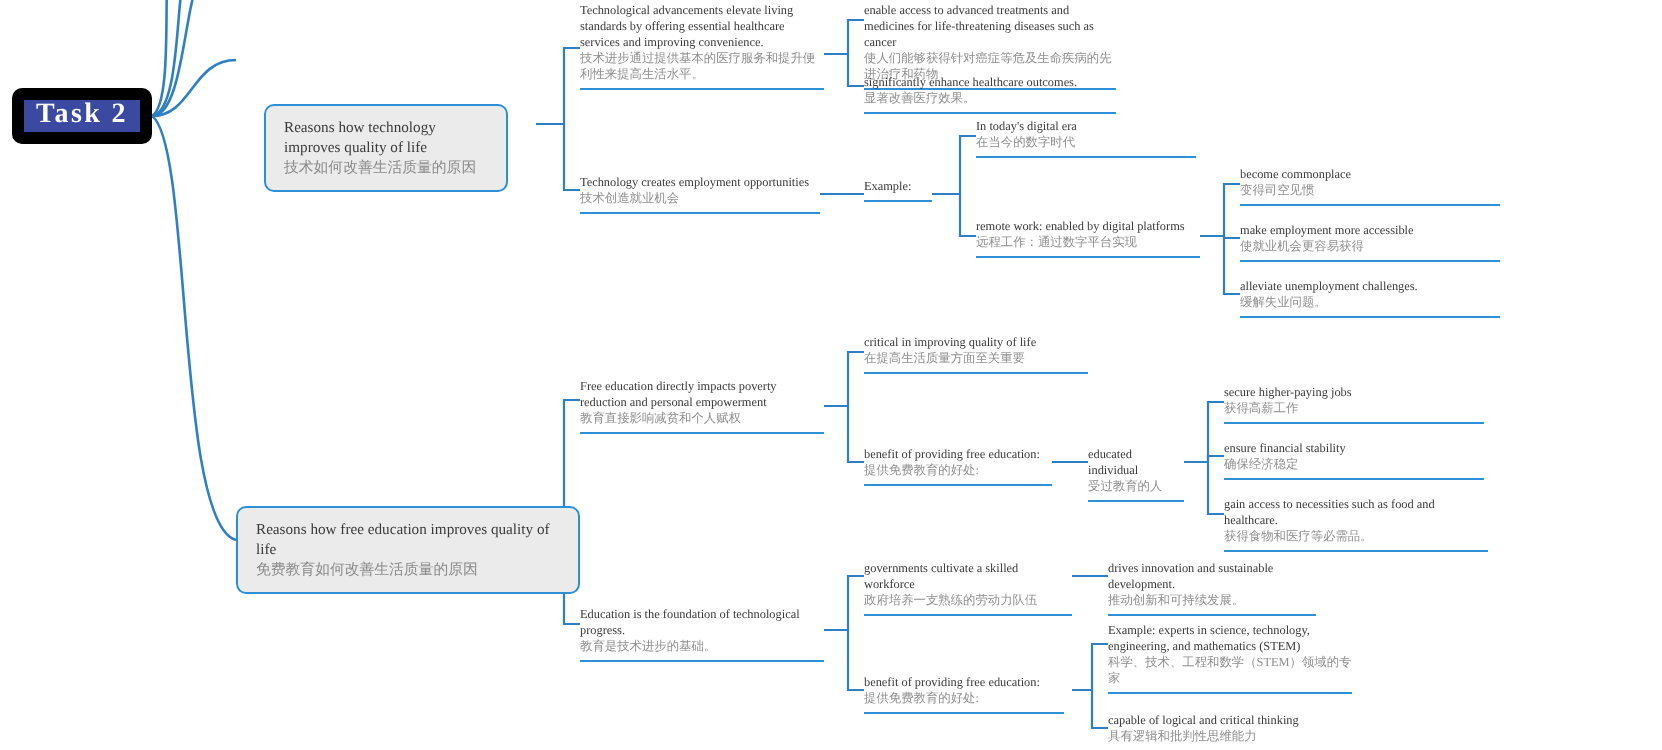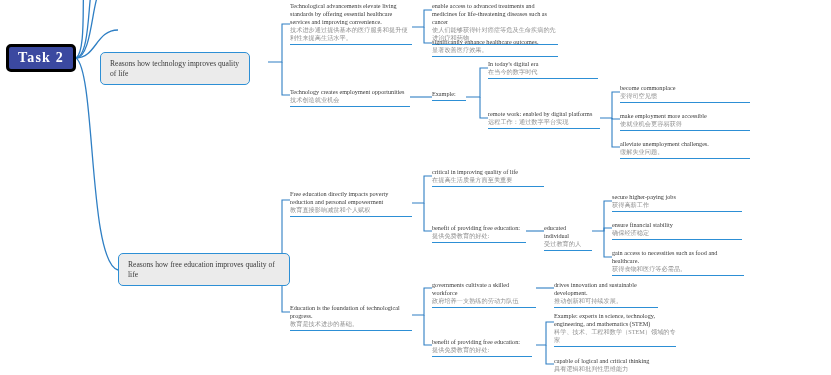--- a/index.html
+++ b/index.html
@@ -25,21 +25,21 @@
   }
   .node {
     position: absolute;
     box-sizing: border-box;
     color: #3d3d3d;
     line-height: 1.28;
   }
   
   .node.root {
     background: #3b49a0;
-    border: 3px solid #000000;
+    border: 6px solid #000000;
     border-radius: 5px;
     color: #ffffff;
     font-family: "Liberation Serif", "DejaVu Serif", serif;
     font-weight: bold;
     font-size: 14px;
     letter-spacing: 1.2px;
     display: flex;
     align-items: center;
     justify-content: center;
     text-align: center;
@@ -128,22 +128,23 @@
 
       <path d="M536,345 L546,345 L546,322 L554,322"></path>
       <path d="M546,345 L546,364 L554,364"></path>
     </g>
   </svg>
 
   <div class="node root" style="left:6px; top:44px; width:70px; height:28px;">
     <span>Task 2</span>
   </div>
 
-  <div class="node level1" style="left:100px; top:52px; width:150px;">
+  <div class="node level1" style="left:132px; top:52px; width:122px;">
     <span class="en">Reasons how technology improves quality of life</span>
+    <span class="zh">技术如何改善生活质量的原因</span>
   </div>
 
   <div class="node leaf underlined" style="left:290px; top:2px; width:122px;">
     <span class="en">Technological advancements elevate living standards by offering essential healthcare services and improving convenience.</span>
     <span class="inline-zh">技术进步通过提供基本的医疗服务和提升便利性来提高生活水平。</span>
   </div>
 
   <div class="node leaf underlined" style="left:432px; top:2px; width:126px;">
     <span class="en">enable access to advanced treatments and medicines for life-threatening diseases such as cancer</span>
     <span class="inline-zh">使人们能够获得针对癌症等危及生命疾病的先进治疗和药物</span>
@@ -183,20 +184,21 @@
     <span class="inline-zh">使就业机会更容易获得</span>
   </div>
 
   <div class="node leaf underlined" style="left:620px; top:140px; width:130px;">
     <span class="en">alleviate unemployment challenges.</span>
     <span class="inline-zh">缓解失业问题。</span>
   </div>
 
   <div class="node level1" style="left:118px; top:253px; width:172px;">
     <span class="en">Reasons how free education improves quality of life</span>
+    <span class="zh">免费教育如何改善生活质量的原因</span>
   </div>
 
   <div class="node leaf underlined" style="left:290px; top:190px; width:122px;">
     <span class="en">Free education directly impacts poverty reduction and personal empowerment</span>
     <span class="inline-zh">教育直接影响减贫和个人赋权</span>
   </div>
 
   <div class="node leaf underlined" style="left:432px; top:168px; width:112px;">
     <span class="en">critical in improving quality of life</span>
     <span class="inline-zh">在提高生活质量方面至关重要</span>

